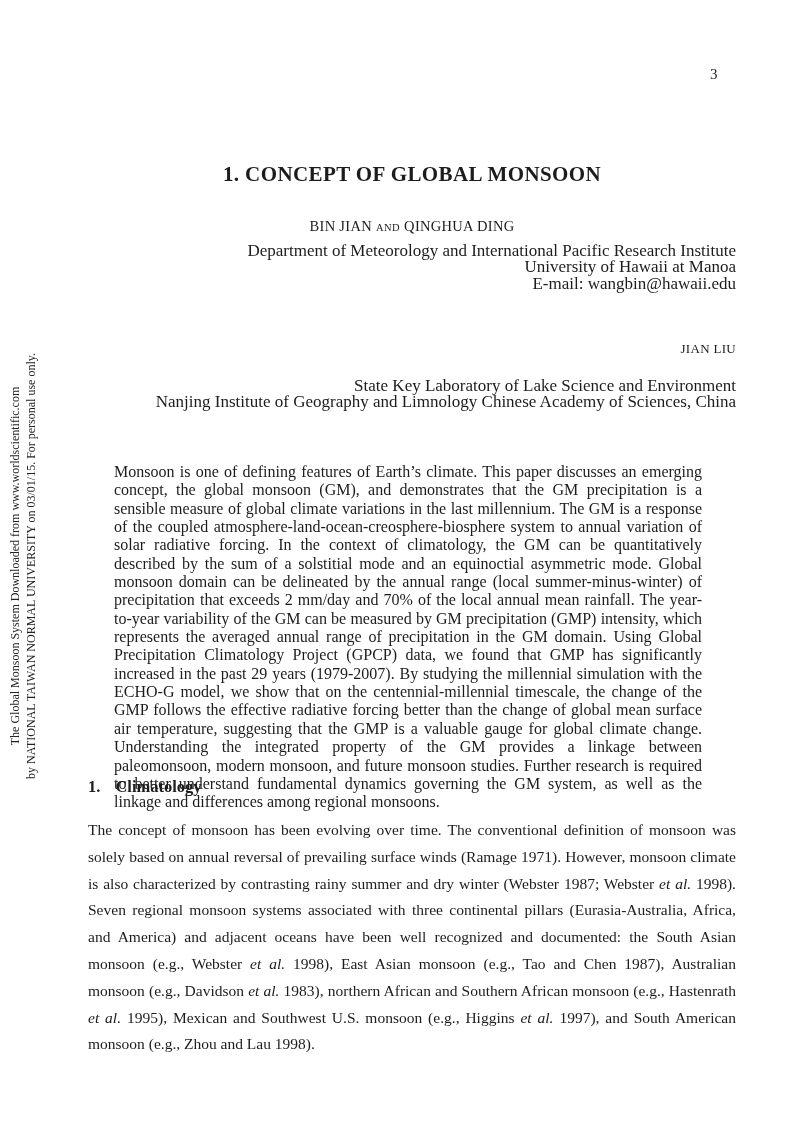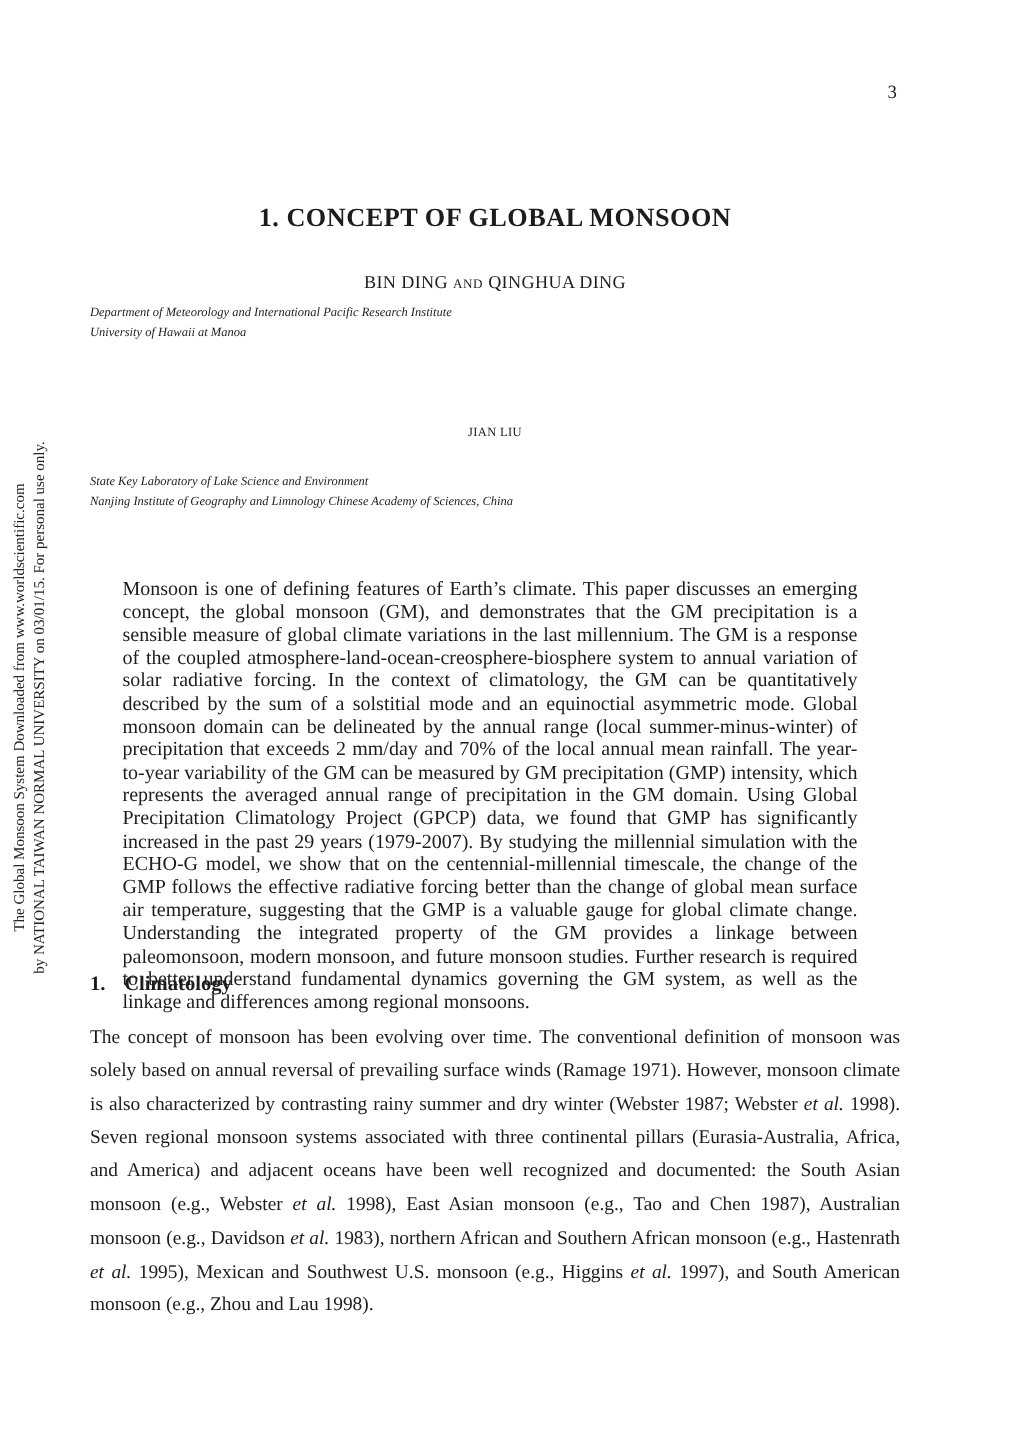--- a/index.html
+++ b/index.html
@@ -30,21 +30,21 @@
     height: 34px;
     transform: rotate(-90deg);
     text-align: center;
     font-size: 12px;
     line-height: 16px;
     color: #232325;
     white-space: nowrap;
   }
   #content {
     position: absolute;
-    left: 72px;
+    left: 88px;
     top: 0;
     width: 648px;
     height: 964px;
   }
   .chapter-title {
     position: absolute;
     top: 162px;
     left: 0; right: 0;
     text-align: center;
     font-weight: bold;
@@ -60,32 +60,31 @@
     font-size: 14.5px;
     letter-spacing: 0.3px;
   }
   .authors-line .conj {
     font-size: 10.5px;
     letter-spacing: 0.5px;
   }
   .affiliation {
     position: absolute;
     left: 0; right: 0;
-    text-align: left;
-    font-style: italic;
-    font-size: 10px;
+    text-align: right;
+    font-size: 17px;
     line-height: 16.4px;
   }
   .affiliation-hawaii { top: 243px; }
   .author-third {
     position: absolute;
     top: 341px;
     left: 0; right: 0;
-    text-align: center;
-    font-size: 10px;
+    text-align: right;
+    font-size: 13px;
     letter-spacing: 0.3px;
   }
   .affiliation-nanjing { top: 364px; margin-top: 14px; }
   .abstract {
     position: absolute;
     top: 427px;
     left: 26px;
     width: 588px;
     font-size: 16px;
     line-height: 18.35px;
@@ -118,25 +117,26 @@
 
 <div class="watermark">
   <div>The Global Monsoon System Downloaded from www.worldscientific.com</div>
   <div>by NATIONAL TAIWAN NORMAL UNIVERSITY on 03/01/15. For personal use only.</div>
 </div>
 
 <div id="content">
 
   <div class="chapter-title">1. CONCEPT OF GLOBAL MONSOON</div>
 
-  <div class="authors-line"><span>BIN DING</span> <span class="conj">AND</span> <span>QINGHUA DING</span></div>
+  <div class="authors-line"><span>BIN JIAN</span> <span class="conj">AND</span> <span>QINGHUA DING</span></div>
 
   <div class="affiliation affiliation-hawaii">
     <div>Department of Meteorology and International Pacific Research Institute</div>
     <div>University of Hawaii at Manoa</div>
+    <div>E-mail: wangbin@hawaii.edu</div>
   </div>
 
   <div class="author-third">JIAN LIU</div>
 
   <div class="affiliation affiliation-nanjing">
     <div>State Key Laboratory of Lake Science and Environment</div>
     <div>Nanjing Institute of Geography and Limnology Chinese Academy of Sciences, China</div>
   </div>
 
   <div class="abstract">Monsoon is one of defining features of Earth’s climate. This paper discusses an emerging concept, the global monsoon (GM), and demonstrates that the GM precipitation is a sensible measure of global climate variations in the last millennium. The GM is a response of the coupled atmosphere-land-ocean-creosphere-biosphere system to annual variation of solar radiative forcing. In the context of climatology, the GM can be quantitatively described by the sum of a solstitial mode and an equinoctial asymmetric mode. Global monsoon domain can be delineated by the annual range (local summer-minus-winter) of precipitation that exceeds 2 mm/day and 70% of the local annual mean rainfall. The year-to-year variability of the GM can be measured by GM precipitation (GMP) intensity, which represents the averaged annual range of precipitation in the GM domain. Using Global Precipitation Climatology Project (GPCP) data, we found that GMP has significantly increased in the past 29 years (1979-2007). By studying the millennial simulation with the ECHO-G model, we show that on the centennial-millennial timescale, the change of the GMP follows the effective radiative forcing better than the change of global mean surface air temperature, suggesting that the GMP is a valuable gauge for global climate change. Understanding the integrated property of the GM provides a linkage between paleomonsoon, modern monsoon, and future monsoon studies. Further research is required to better understand fundamental dynamics governing the GM system, as well as the linkage and differences among regional monsoons.</div>

